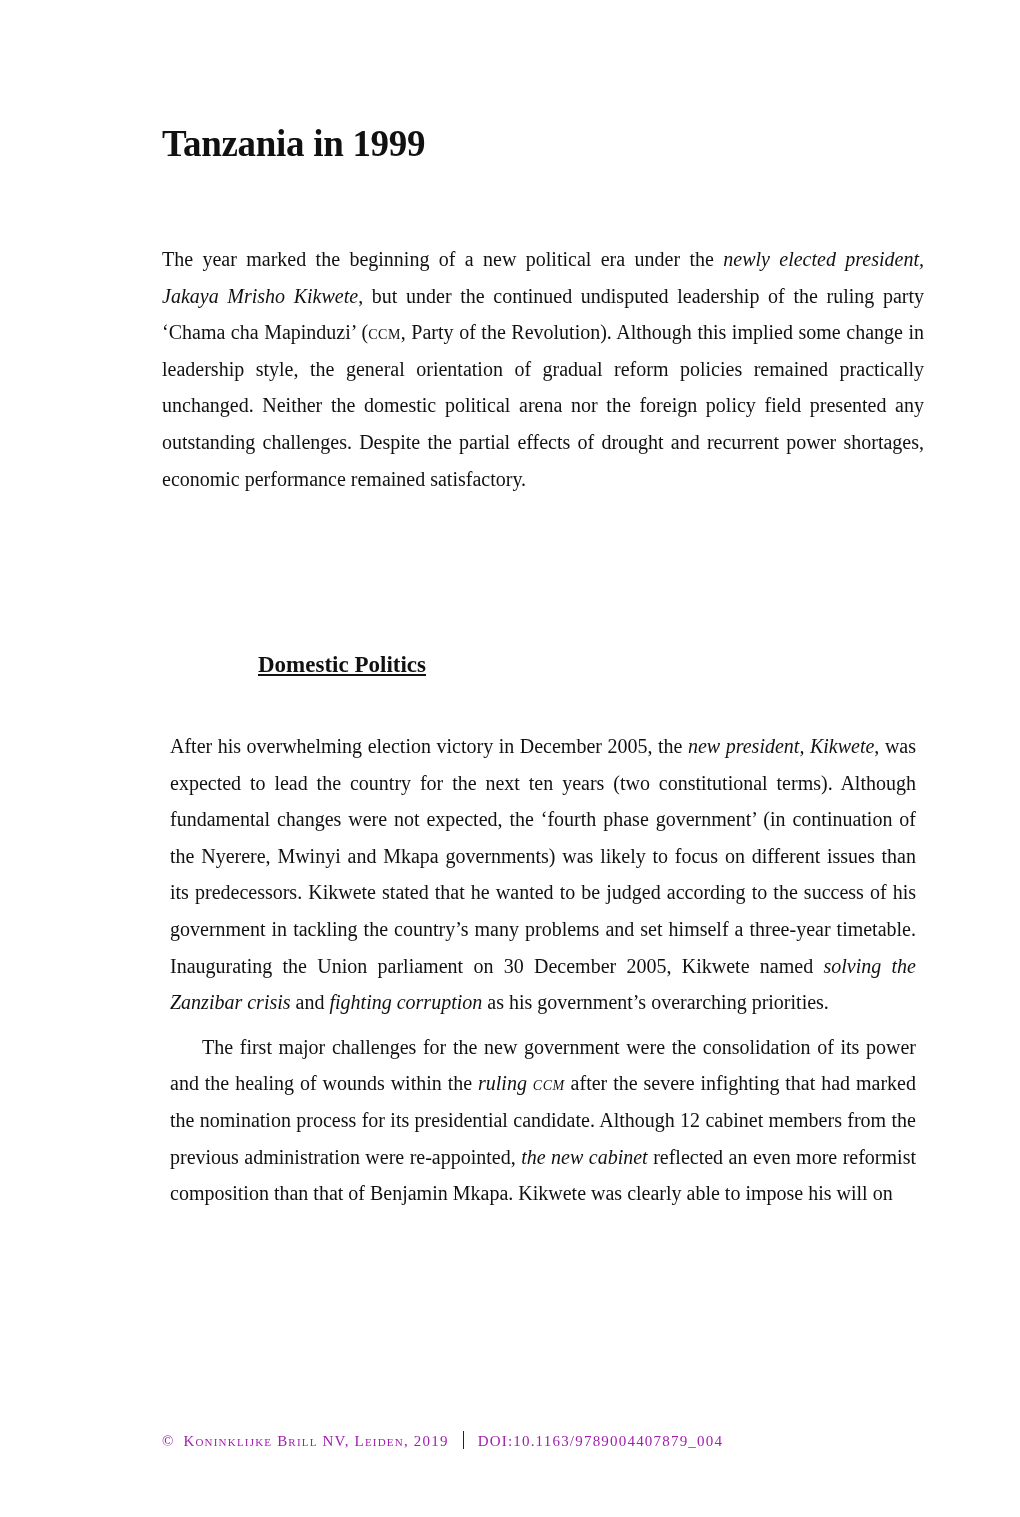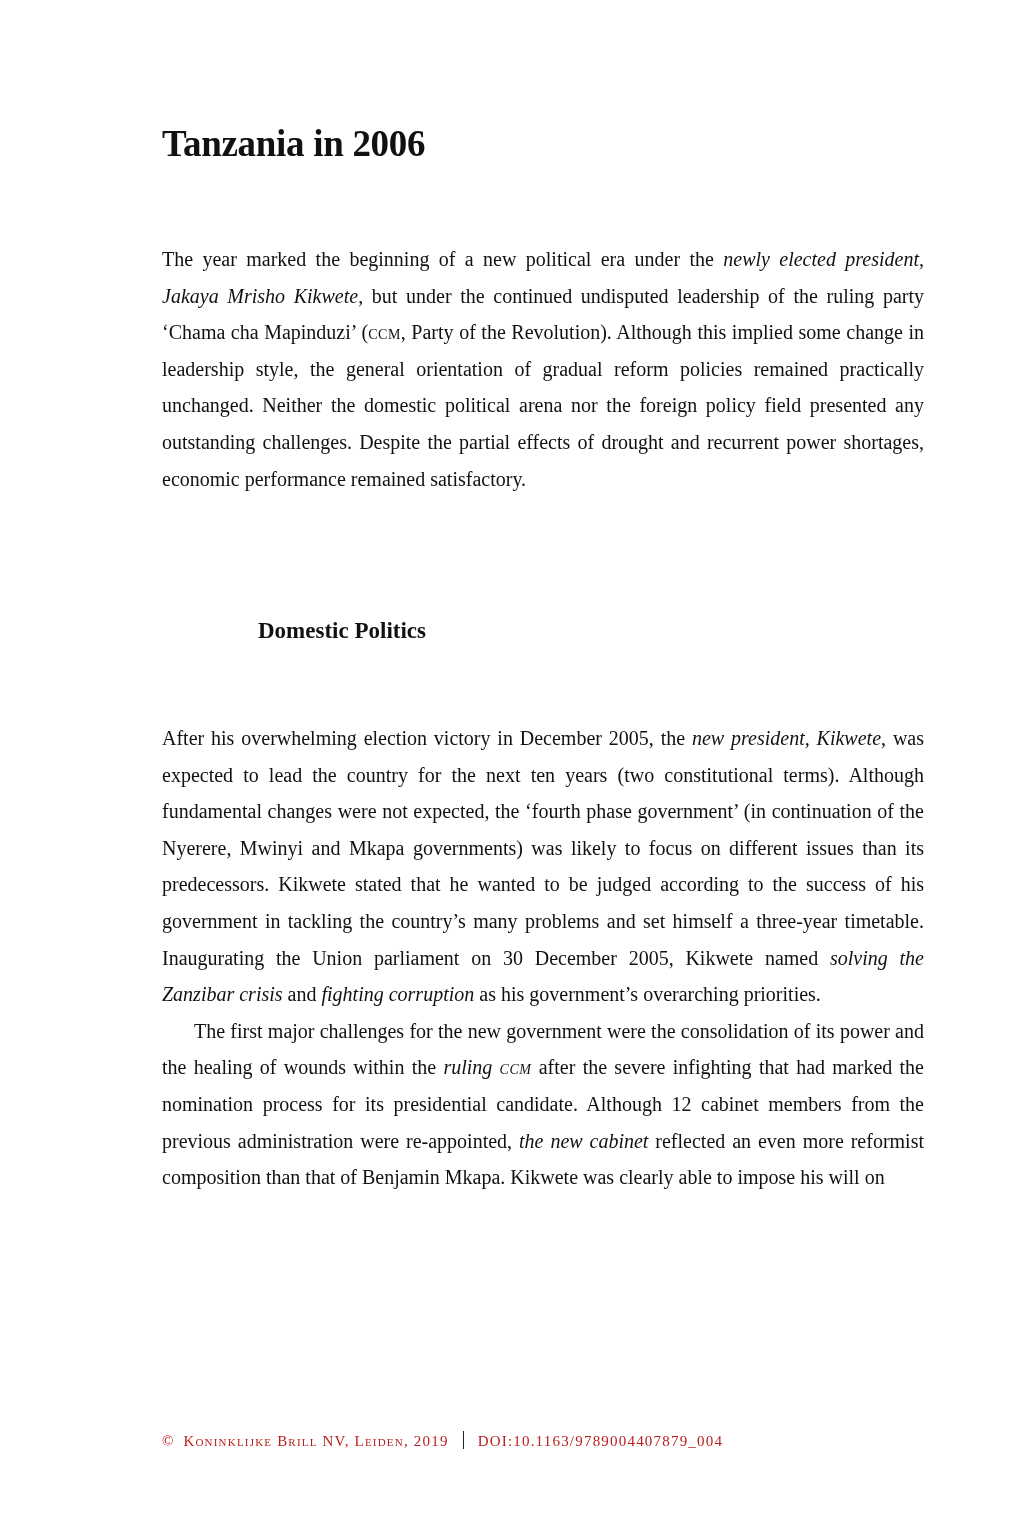--- a/index.html
+++ b/index.html
@@ -32,63 +32,64 @@
     font-size: 20px;
     line-height: 36.6px;
     text-align: justify;
     hyphens: manual;
     margin: 0;
   }
   .abstract { top: 241px; }
   .section-heading {
     position: absolute;
     left: 258px;
-    top: 613px;
+    top: 647px;
     margin: 0;
     font-size: 23px;
     font-weight: bold;
     line-height: 36px;
+    text-decoration: underline;
   }
   .section-body { top: 720px; }
   .section-body p {
-    margin: 0;
+    margin: 8px;
     text-align: justify;
   }
   .section-body p.indent { text-indent: 32px; }
   .sc {
     font-variant: small-caps;
     text-transform: lowercase;
     letter-spacing: 0.5px;
   }
   em { font-style: italic; }
   .footer {
     position: absolute;
     left: 162px;
     top: 1428px;
     font-size: 15px;
     line-height: 26px;
     letter-spacing: 1.2px;
-    color: #b91c1c;
+    color: #a21caf;
     white-space: nowrap;
   }
   .footer .copy { margin-right: 10px; letter-spacing: 0; }
   .footer .sc2 { font-variant: small-caps; }
   .footer .sep {
     display: inline-block;
     width: 1px;
     height: 18px;
     background: #222222;
     vertical-align: -3px;
     margin: 0 14px;
   }
 </style>
 </head>
 <body>
 
-<h1 class="page-title">Tanzania in 2006</h1>
+<h1 class="page-title">Tanzania in 1999</h1>
 
 <p class="body-text abstract"><span>The year marked the beginning of a new political era under the </span><em>newly elected president, Jakaya Mrisho Kikwete</em><span>, but under the continued undisputed leadership of the ruling party ‘Chama cha Mapinduzi’ (</span><span class="sc">CCM</span><span>, Party of the Revolution). Although this implied some change in leadership style, the general orientation of gradual reform poli­cies remained practically unchanged. Neither the domestic political arena nor the foreign policy field presented any outstanding chal­lenges. Despite the partial effects of drought and recurrent power shortages, economic performance remained satisfactory.</span></p>
 
 <h2 class="section-heading">Domestic Politics</h2>
 
 <div class="body-text section-body">
   <p><span>After his overwhelming election victory in December 2005, the </span><em>new president, Kikwete</em><span>, was expected to lead the country for the next ten years (two constitutional terms). Although fundamental changes were not expected, the ‘fourth phase government’ (in continua­tion of the Nyerere, Mwinyi and Mkapa governments) was likely to focus on different issues than its predecessors. Kikwete stated that he wanted to be judged according to the success of his government in tackling the country’s many problems and set himself a three-year timetable. Inaugurating the Union parliament on 30 December 2005, Kikwete named </span><em>solving the Zanzibar crisis</em><span> and </span><em>fighting corrup­tion</em><span> as his government’s overarching priorities.</span></p>
   <p class="indent"><span>The first major challenges for the new government were the consolidation of its power and the healing of wounds within the </span><em>ruling </em><em class="sc">CCM</em><span> after the severe infighting that had marked the nomi­nation process for its presidential candidate. Although 12 cabinet members from the previous administration were re-appointed, </span><em>the new cabinet</em><span> reflected an even more reformist composition than that of Benjamin Mkapa. Kikwete was clearly able to impose his will on</span></p>
 </div>
 

